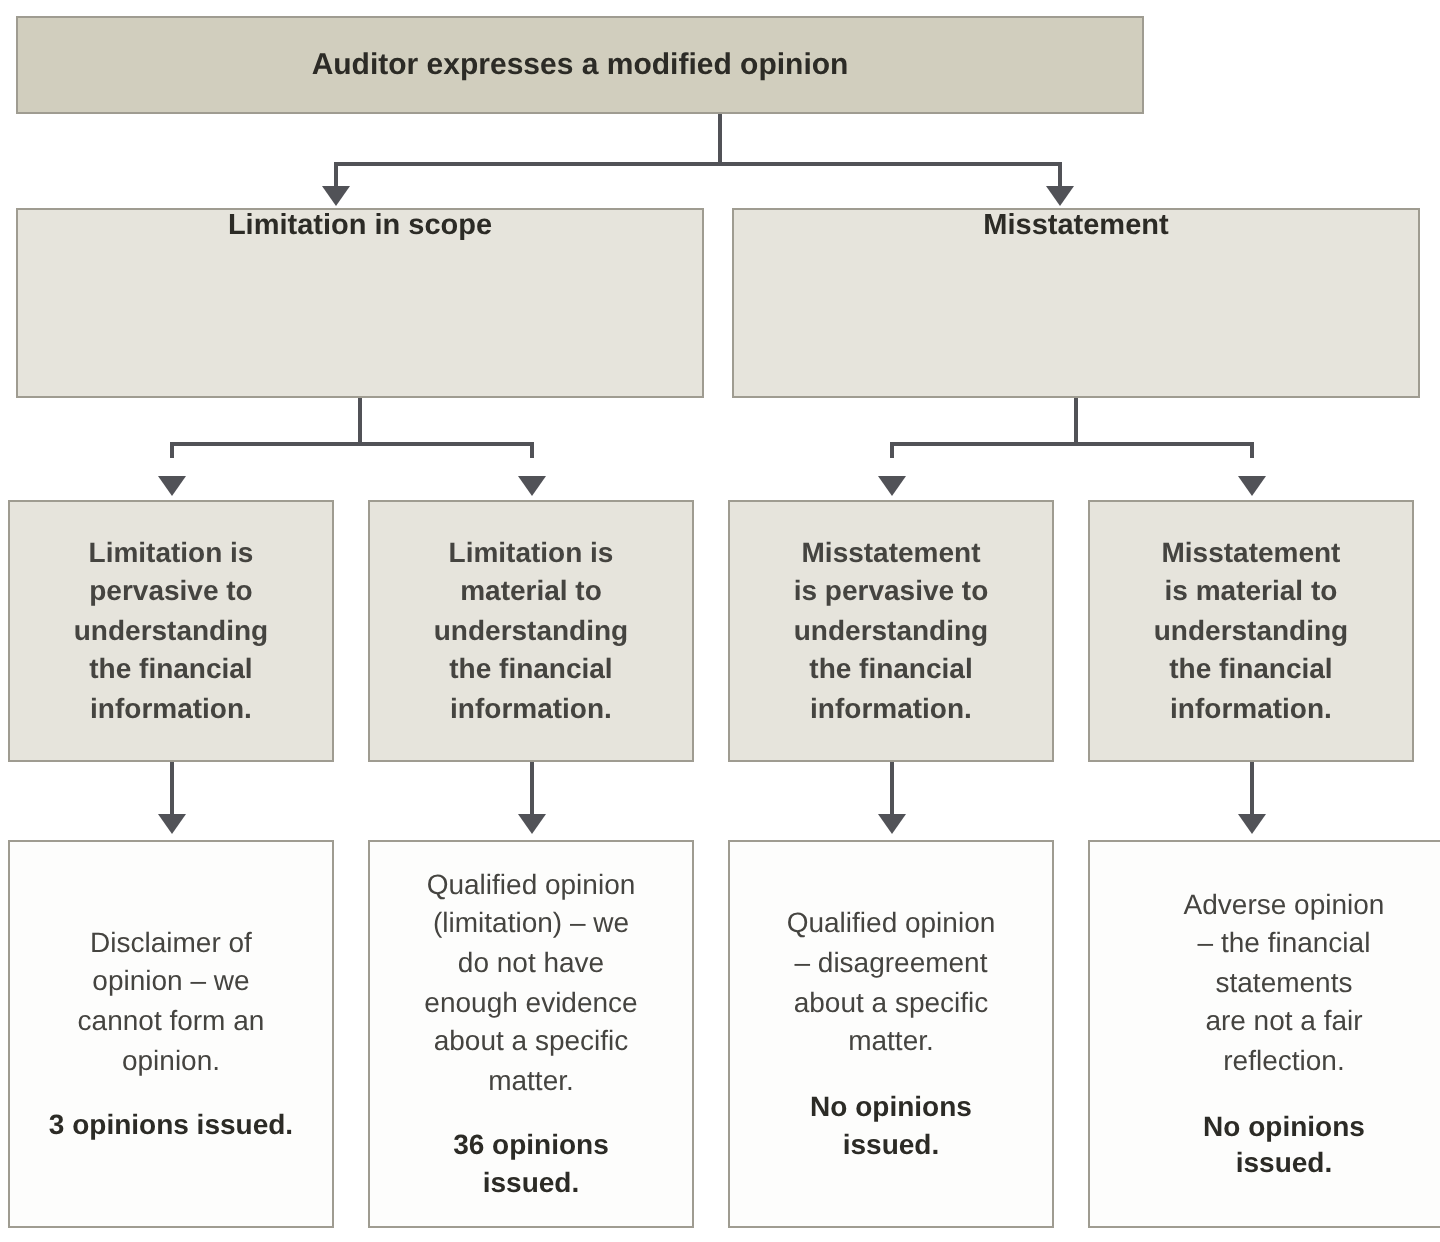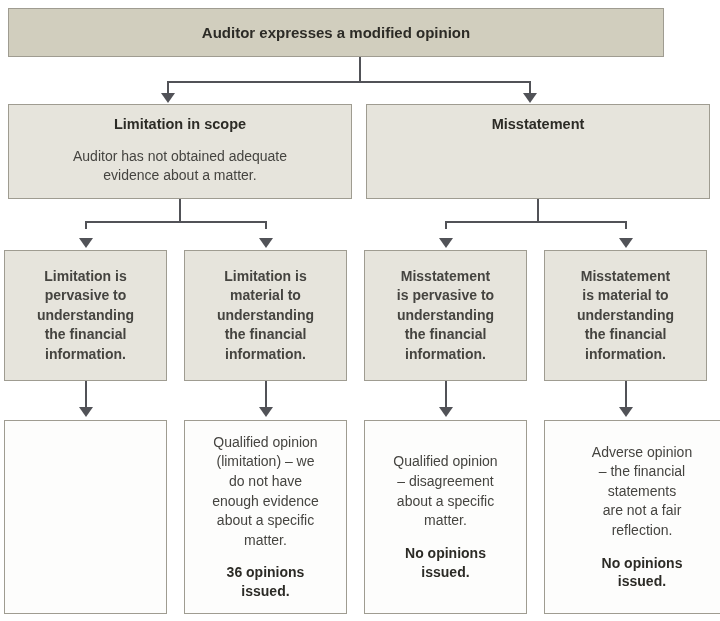--- a/index.html
+++ b/index.html
@@ -6,54 +6,52 @@
   .canvas{
     position:relative;width:720px;height:621px;background:var(--background,#fff);
     font-family:"Liberation Sans",sans-serif;overflow:hidden;
   }
   .box{
     position:absolute;box-sizing:border-box;border:1px solid var(--border,#9f9c91);
     display:flex;flex-direction:column;align-items:center;text-align:center;
   }
   .root{background:var(--root-fill,#d1cebe);justify-content:center;}
   .root-title{font-size:15px;font-weight:bold;color:var(--heading-text,#2c2b26);}
-  .branch{background:var(--node-fill,#e6e4dc);justify-content:flex-start;padding-top:11px;}
+  .branch{background:var(--node-fill,#e6e4dc);justify-content:flex-start;}
   .branch-title{font-size:14.5px;font-weight:bold;color:var(--heading-text,#2c2b26);}
   .branch-body{font-size:14px;line-height:1.36;margin-top:15px;color:var(--body-text,#454440);white-space:pre-line;}
   .cond{background:var(--node-fill,#e6e4dc);justify-content:center;padding:0 6px;}
   .cond-text{font-size:14px;line-height:1.4;color:var(--body-text,#454440);white-space:pre-line;font-weight:bold;}
   .outcome{background:var(--outcome-fill,#fdfdfc);justify-content:center;padding:0 6px;}
   .outcome-text{font-size:14px;line-height:1.4;color:var(--body-text,#454440);white-space:pre-line;}
   .outcome-count{font-size:14px;line-height:1.35;font-weight:bold;color:var(--heading-text,#2c2b26);
     white-space:pre-line;margin-top:13px;}
   .line{position:absolute;background:var(--connector,#515257);}
   .arrow{position:absolute;width:0;height:0;
     border-left:7px solid transparent;border-right:7px solid transparent;
     border-top:10px solid var(--connector,#515257);}
 </style>
 </head>
 <body>
 
 <div class="canvas">
 
-  <div class="box root" style="left:8px;top:8px;width:656px;height:49px;">
+  <div class="box root" style="left:8px;top:8px;width:564px;height:49px;">
     <div class="root-title">Auditor expresses a modified opinion</div>
   </div>
 
   <div class="line" style="left:359px;top:57px;width:2px;height:25px;"></div>
   <div class="line" style="left:167px;top:81px;width:364px;height:2px;"></div>
   <div class="line" style="left:167px;top:82px;width:2px;height:13px;"></div>
   <div class="line" style="left:529px;top:82px;width:2px;height:13px;"></div>
   <div class="arrow" style="left:161px;top:93px;"></div>
   <div class="arrow" style="left:523px;top:93px;"></div>
 
   <div class="box branch" style="left:8px;top:104px;width:344px;height:95px;">
     <div class="branch-title">Limitation in scope</div>
-    <div class="branch-body">Auditor has not obtained adequate
-evidence about a matter.</div>
   </div>
   <div class="box branch" style="left:366px;top:104px;width:344px;height:95px;">
     <div class="branch-title">Misstatement</div>
   </div>
 
   <div class="line" style="left:179px;top:199px;width:2px;height:23px;"></div>
   <div class="line" style="left:85px;top:221px;width:182px;height:2px;"></div>
   <div class="line" style="left:85px;top:222px;width:2px;height:7px;"></div>
   <div class="line" style="left:265px;top:222px;width:2px;height:7px;"></div>
   <div class="arrow" style="left:79px;top:238px;"></div>
@@ -98,20 +96,25 @@
   <div class="line" style="left:85px;top:381px;width:2px;height:28px;"></div>
   <div class="line" style="left:265px;top:381px;width:2px;height:28px;"></div>
   <div class="line" style="left:445px;top:381px;width:2px;height:28px;"></div>
   <div class="line" style="left:625px;top:381px;width:2px;height:28px;"></div>
   <div class="arrow" style="left:79px;top:407px;"></div>
   <div class="arrow" style="left:259px;top:407px;"></div>
   <div class="arrow" style="left:439px;top:407px;"></div>
   <div class="arrow" style="left:619px;top:407px;"></div>
 
   <div class="box outcome" style="left:4px;top:420px;width:163px;height:194px;">
+    <div class="outcome-text">Disclaimer of
+opinion – we
+cannot form an
+opinion.</div>
+    <div class="outcome-count">3 opinions issued.</div>
   </div>
   <div class="box outcome" style="left:184px;top:420px;width:163px;height:194px;">
     <div class="outcome-text">Qualified opinion
 (limitation) – we
 do not have
 enough evidence
 about a specific
 matter.</div>
     <div class="outcome-count">36 opinions
 issued.</div>

